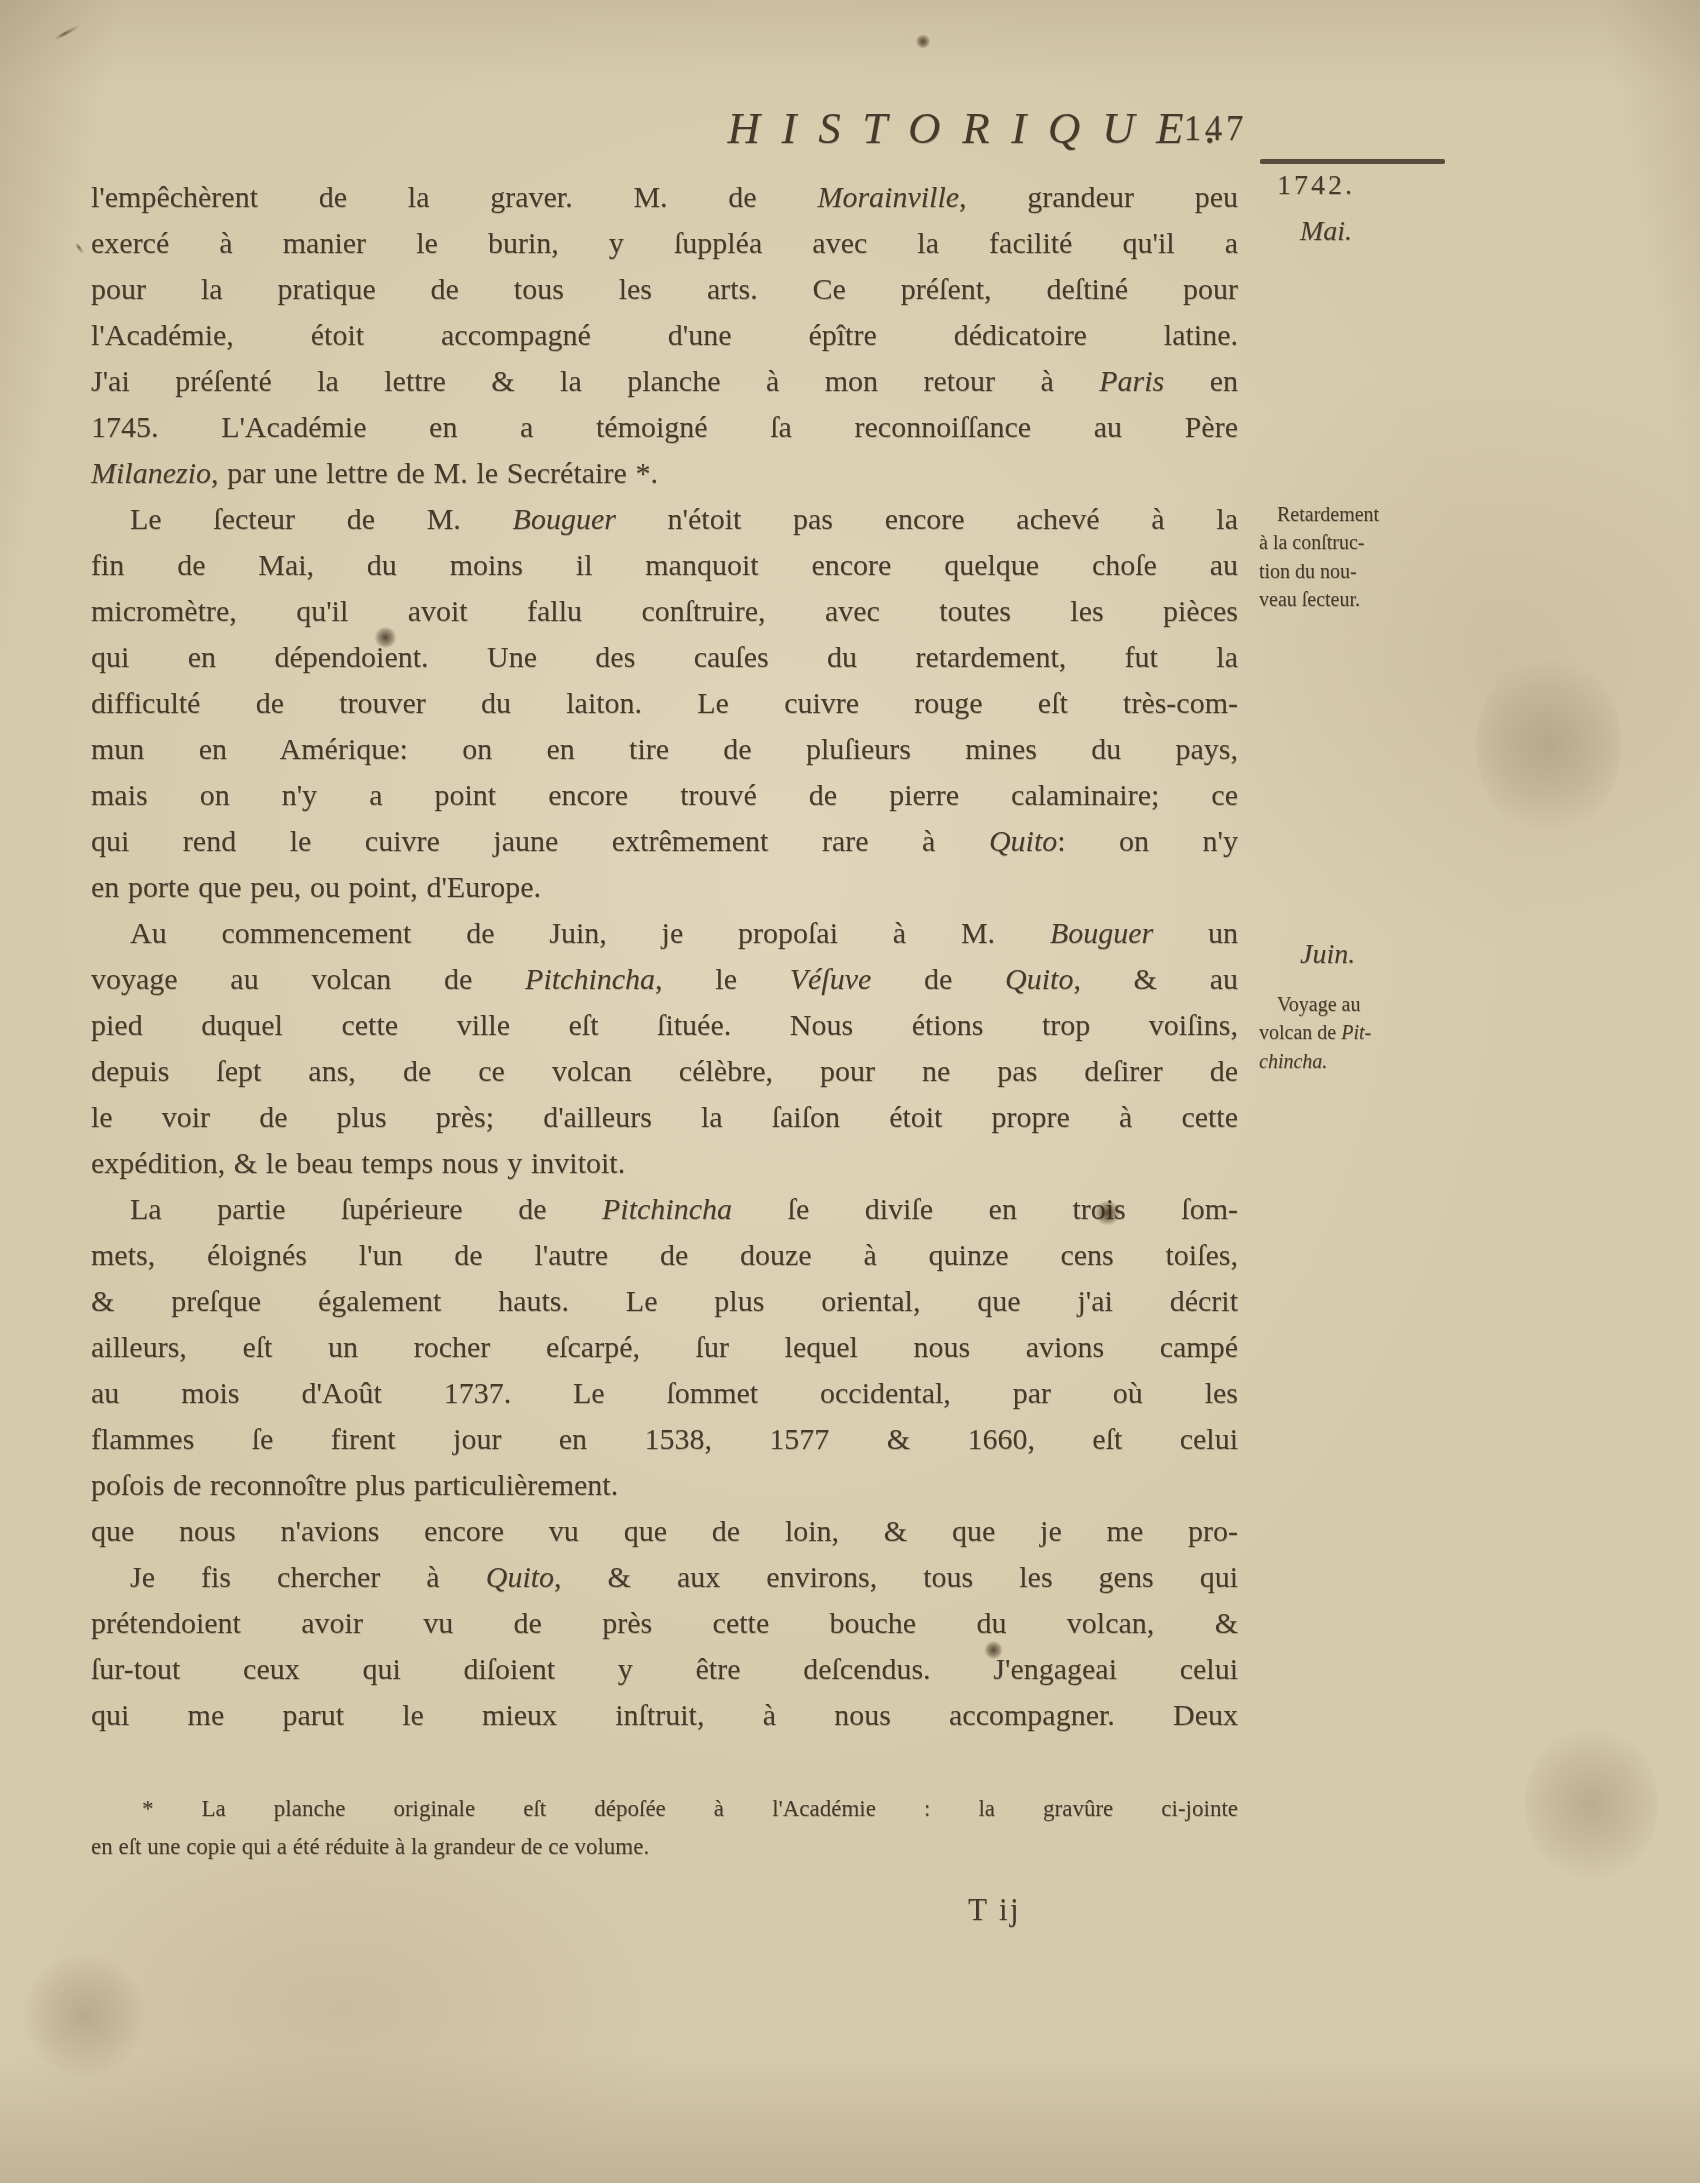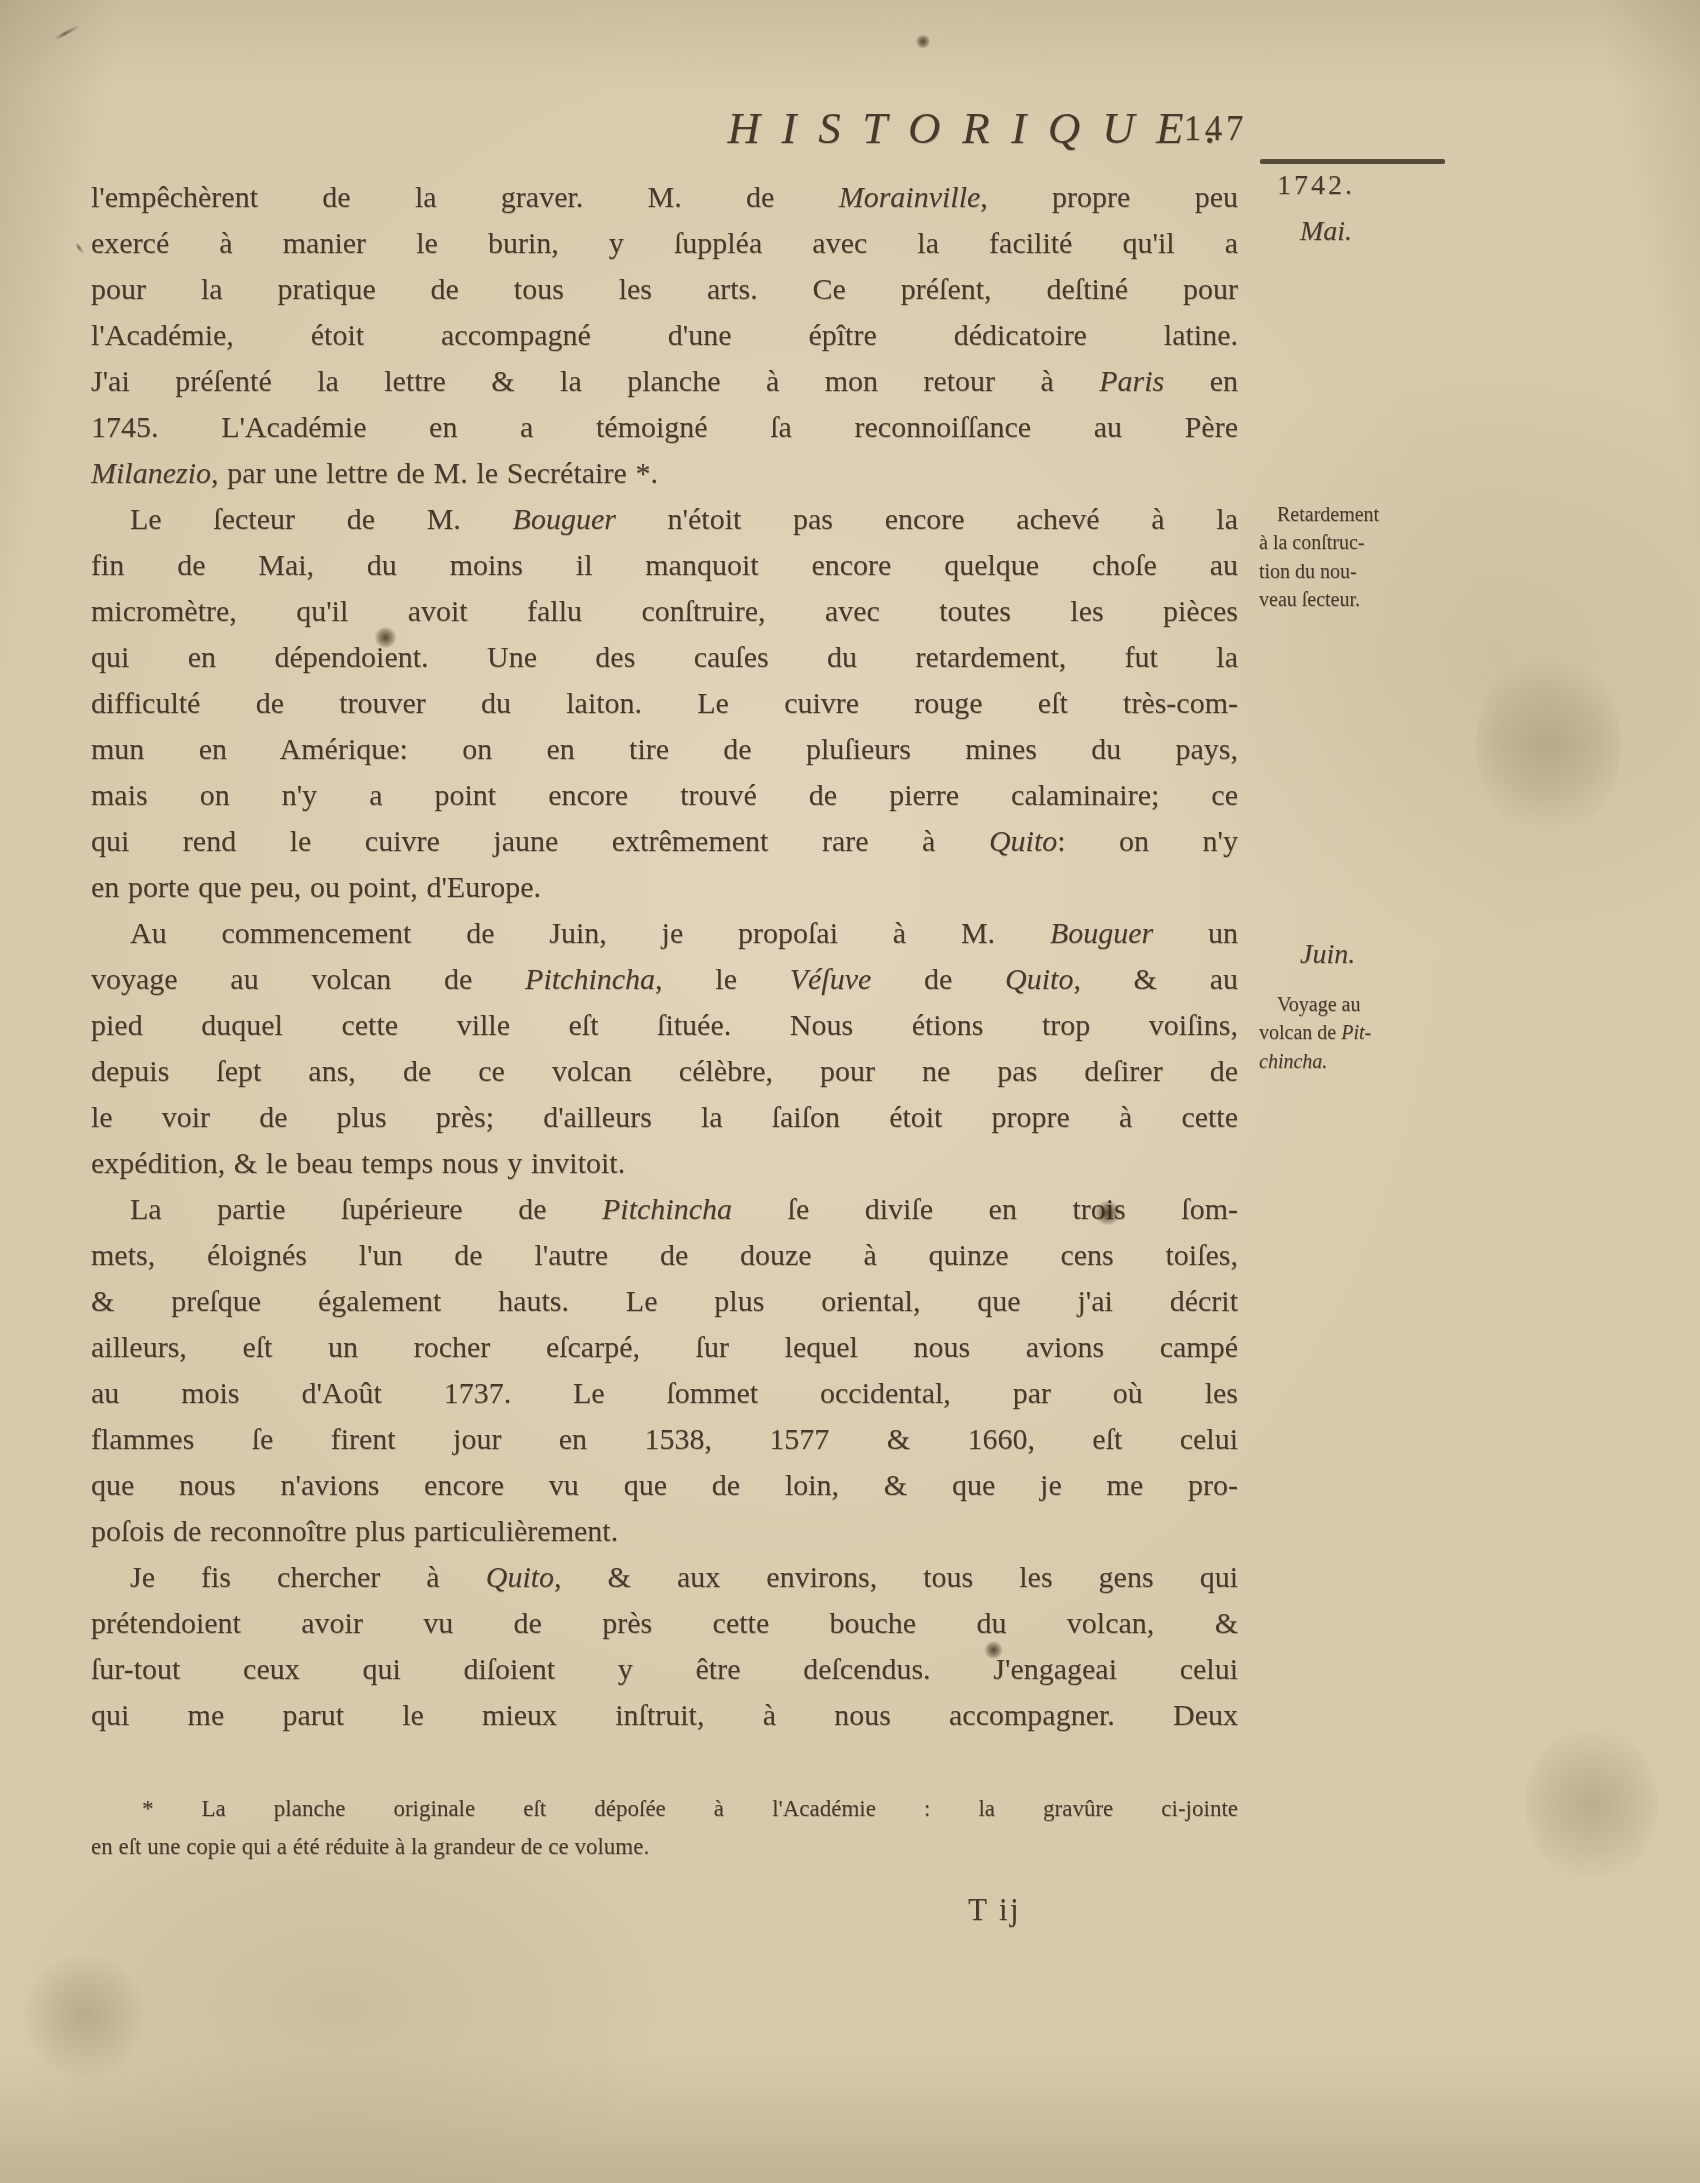--- a/index.html
+++ b/index.html
@@ -111,21 +111,21 @@
 
   <div class="margin-month m-june ink">Juin.</div>
 
   <div class="margin-note n-voyage ink">
       <div class="line indent"><span>Voyage au</span></div>
       <div class="line"><span>volcan de </span><span class="it">Pit-</span><span></span></div>
       <div class="line"><span></span><span class="it">chincha.</span><span></span></div>
     </div>
 
   <div class="body-text ink">
-      <div class="line"><span>l'empêchèrent de la graver. M. de </span><span class="it">Morainville</span><span>, propre peu</span></div>
+      <div class="line"><span>l'empêchèrent de la graver. M. de </span><span class="it">Morainville</span><span>, grandeur peu</span></div>
       <div class="line"><span>exercé à manier le burin, y ſuppléa avec la facilité qu'il a</span></div>
       <div class="line"><span>pour la pratique de tous les arts. Ce préſent, deſtiné pour</span></div>
       <div class="line"><span>l'Académie, étoit accompagné d'une épître dédicatoire latine.</span></div>
       <div class="line"><span>J'ai préſenté la lettre &amp; la planche à mon retour à </span><span class="it">Paris</span><span> en</span></div>
       <div class="line"><span>1745. L'Académie en a témoigné ſa reconnoiſſance au Père</span></div>
       <div class="line last"><span></span><span class="it">Milanezio</span><span>, par une lettre de M. le Secrétaire *.</span></div>
       <div class="line indent"><span>Le ſecteur de M. </span><span class="it">Bouguer</span><span> n'étoit pas encore achevé à la</span></div>
       <div class="line"><span>fin de Mai, du moins il manquoit encore quelque choſe au</span></div>
       <div class="line"><span>micromètre, qu'il avoit fallu conſtruire, avec toutes les pièces</span></div>
       <div class="line"><span>qui en dépendoient. Une des cauſes du retardement, fut la</span></div>
@@ -139,22 +139,22 @@
       <div class="line"><span>pied duquel cette ville eſt ſituée. Nous étions trop voiſins,</span></div>
       <div class="line"><span>depuis ſept ans, de ce volcan célèbre, pour ne pas deſirer de</span></div>
       <div class="line"><span>le voir de plus près; d'ailleurs la ſaiſon étoit propre à cette</span></div>
       <div class="line last"><span>expédition, &amp; le beau temps nous y invitoit.</span></div>
       <div class="line indent"><span>La partie ſupérieure de </span><span class="it">Pitchincha</span><span> ſe diviſe en trois ſom-</span></div>
       <div class="line"><span>mets, éloignés l'un de l'autre de douze à quinze cens toiſes,</span></div>
       <div class="line"><span>&amp; preſque également hauts. Le plus oriental, que j'ai décrit</span></div>
       <div class="line"><span>ailleurs, eſt un rocher eſcarpé, ſur lequel nous avions campé</span></div>
       <div class="line"><span>au mois d'Août 1737. Le ſommet occidental, par où les</span></div>
       <div class="line"><span>flammes ſe firent jour en 1538, 1577 &amp; 1660, eſt celui</span></div>
+      <div class="line last"><span>poſois de reconnoître plus particulièrement.</span></div>
       <div class="line"><span>que nous n'avions encore vu que de loin, &amp; que je me pro-</span></div>
-      <div class="line last"><span>poſois de reconnoître plus particulièrement.</span></div>
       <div class="line indent"><span>Je fis chercher à </span><span class="it">Quito</span><span>, &amp; aux environs, tous les gens qui</span></div>
       <div class="line"><span>prétendoient avoir vu de près cette bouche du volcan, &amp;</span></div>
       <div class="line"><span>ſur-tout ceux qui diſoient y être deſcendus. J'engageai celui</span></div>
       <div class="line"><span>qui me parut le mieux inſtruit, à nous accompagner. Deux</span></div>
     </div>
 
   <div class="footnote ink">
       <div class="line indent"><span>* La planche originale eſt dépoſée à l'Académie : la gravûre ci-jointe</span></div>
       <div class="line last"><span>en eſt une copie qui a été réduite à la grandeur de ce volume.</span></div>
     </div>

